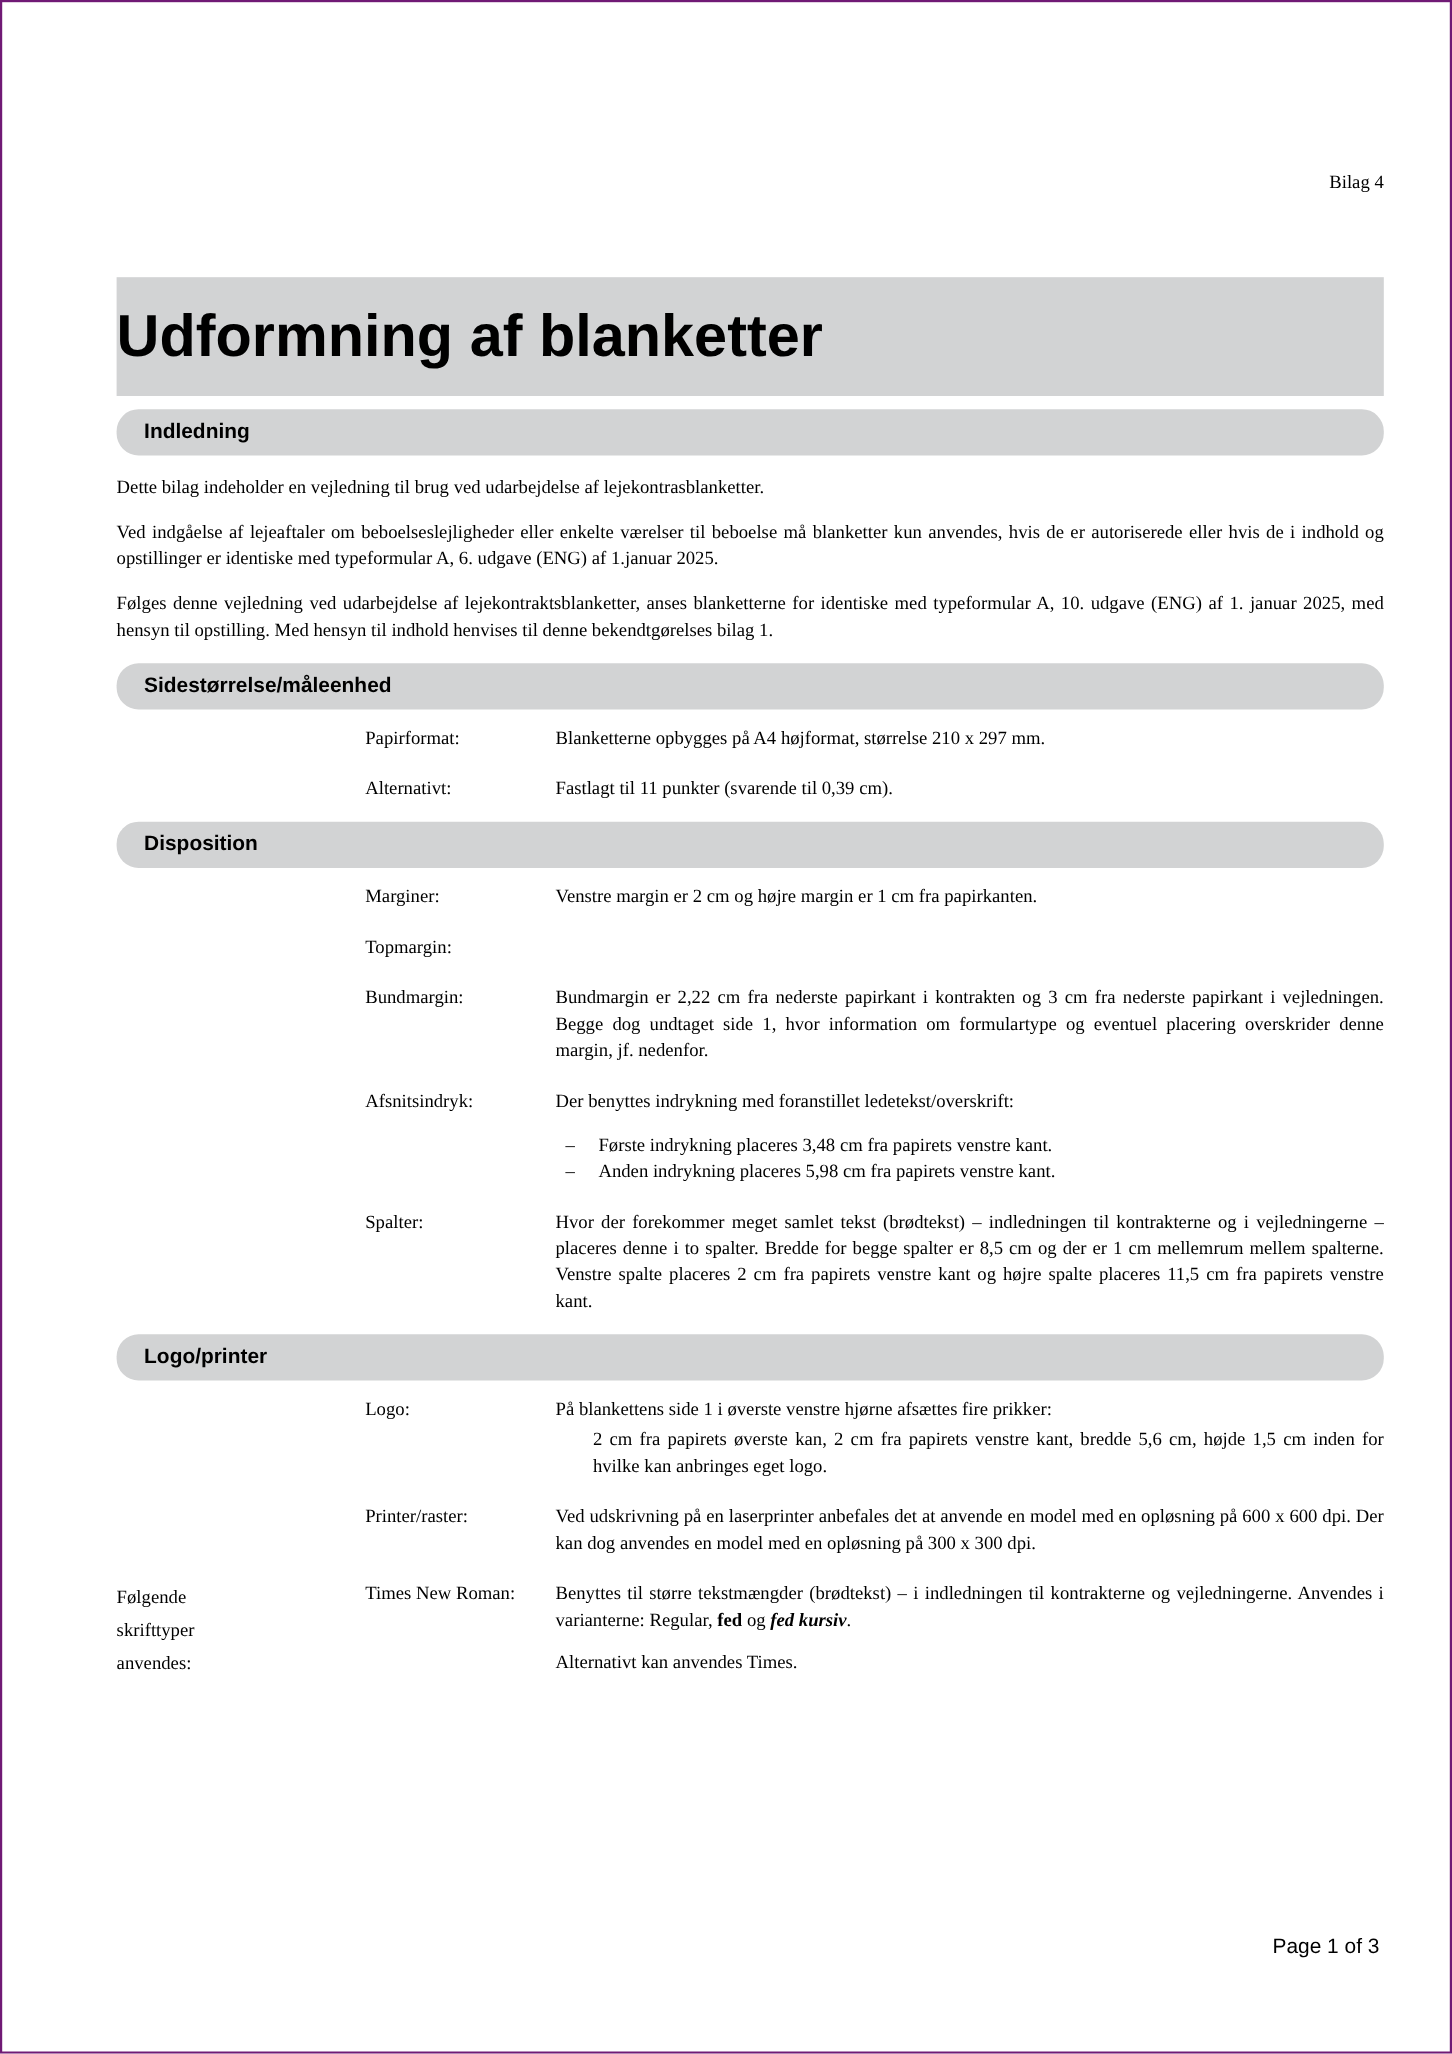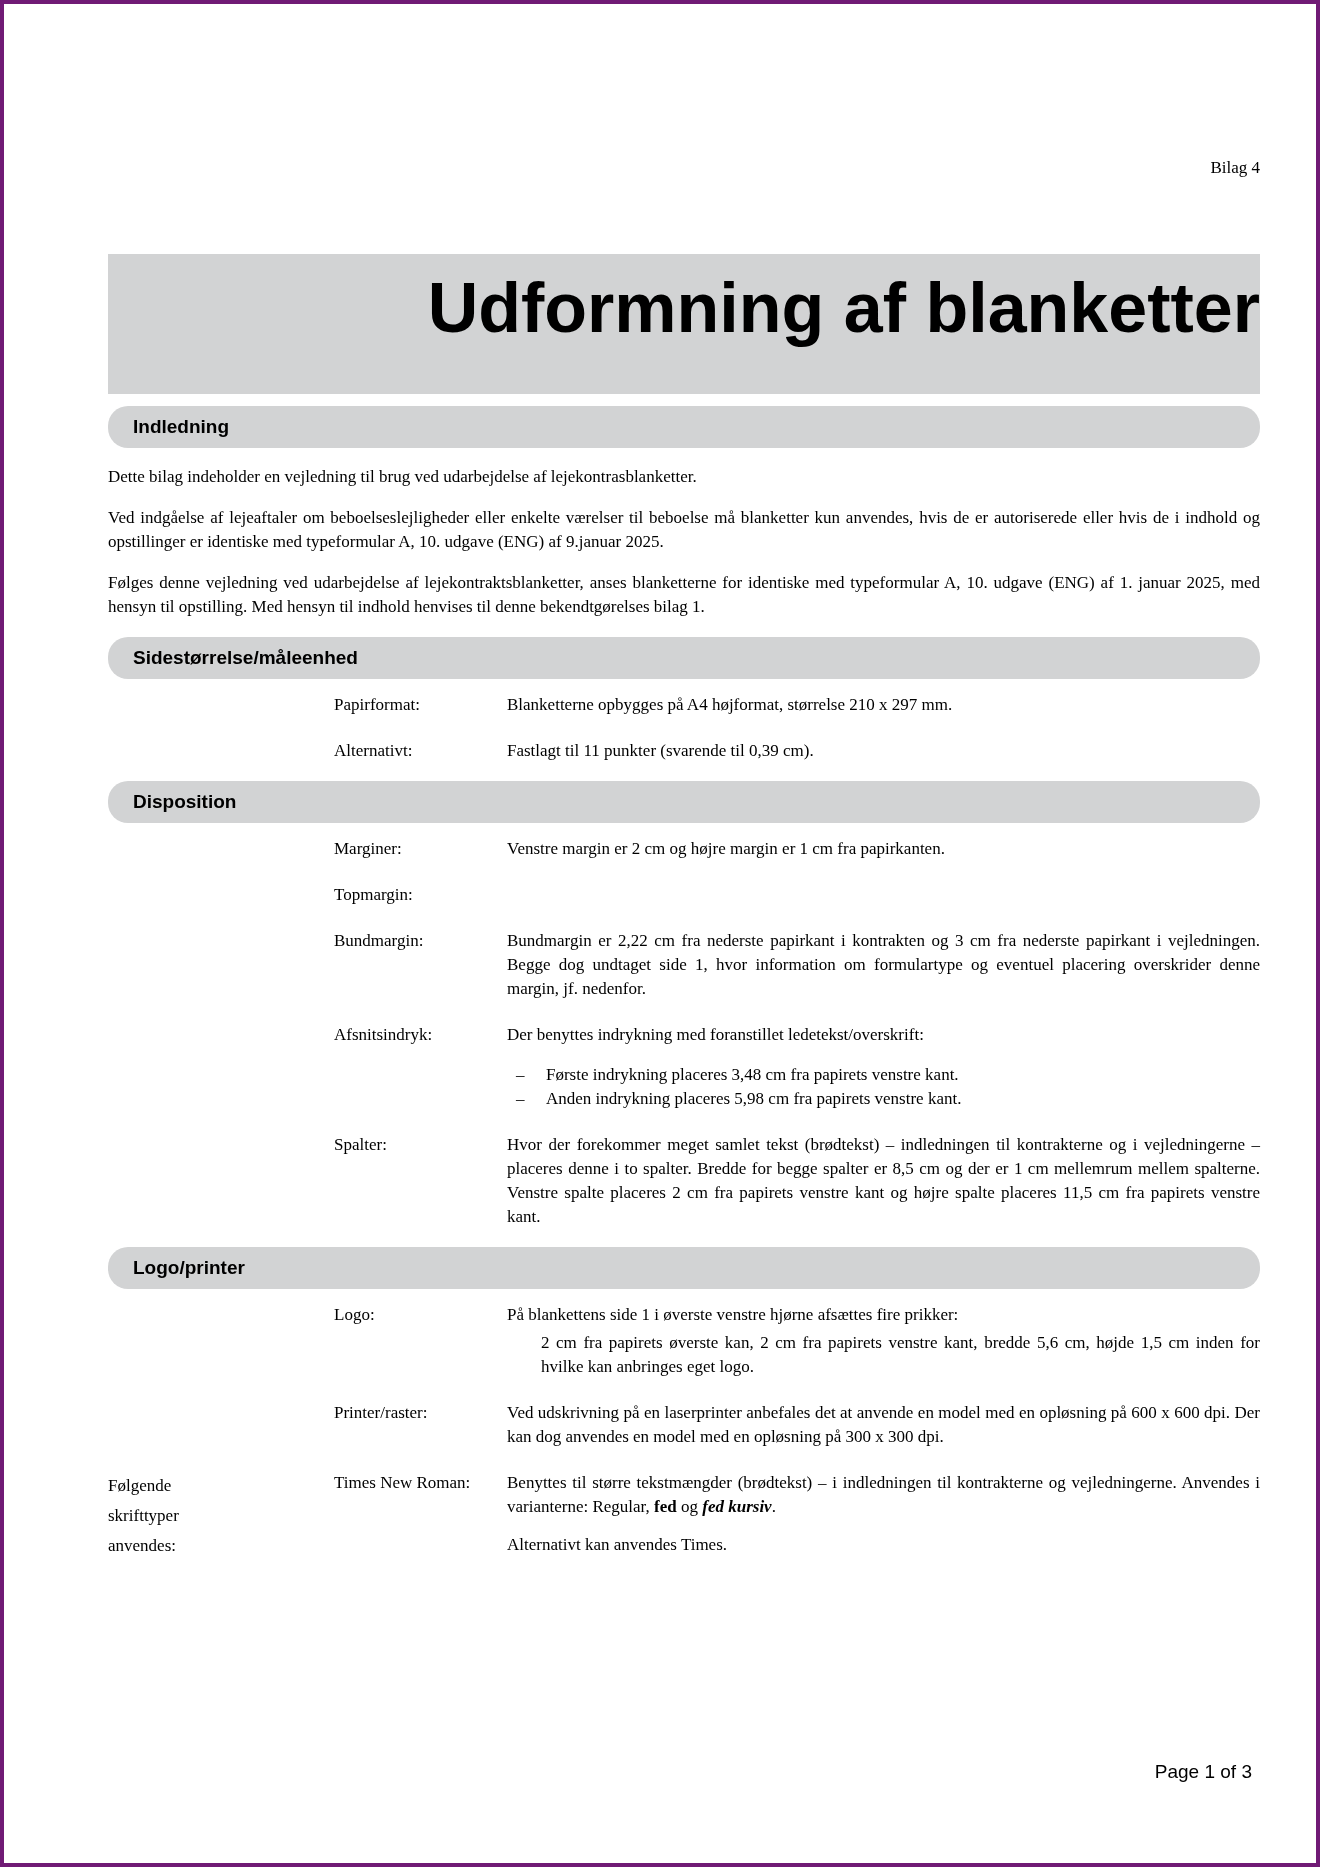--- a/index.html
+++ b/index.html
@@ -1,30 +1,30 @@
 <!DOCTYPE html>
 <html><head>
 <meta charset="utf-8">
 <style>
   html,body { margin:0; padding:0; background:#ffffff; }
   .page {
     position:relative; width:1320px; height:1867px; background:#fff; color:#000;
     font-family:"Liberation Serif","DejaVu Serif",serif;
     font-size:17px; line-height:24px;
-    box-sizing:border-box; border:4px solid #701a75; overflow:hidden;
+    box-sizing:border-box; border:2px solid #701a75; overflow:hidden;
     --bar:#d2d3d4;
   }
   .content { position:absolute; left:104px; top:0; width:1152px; }
 
   .doc-label { margin-top:152px; text-align:right; }
 
   .title-banner {
-    margin-top:74px; height:140px; background:var(--bar);
+    margin-top:74px; height:108px; background:var(--bar);
     font-family:"Liberation Sans","DejaVu Sans",sans-serif;
-    font-weight:bold; font-size:70px; line-height:108px; text-align:right;
+    font-weight:bold; font-size:54px; line-height:108px; text-align:left;
     white-space:nowrap;
   }
 
   .section-bar {
     margin-top:18px; height:42px; line-height:42px; background:var(--bar);
     font-family:"Liberation Sans","DejaVu Sans",sans-serif;
     font-weight:bold; font-size:19px; padding-left:25px; box-sizing:border-box;border-radius:20px;
   }
   .section-bar.after-title { margin-top:12px; }
 
@@ -55,21 +55,21 @@
 
 <div class="page" style="--bar: #d2d3d4; color: rgb(0, 0, 0); background: rgb(255, 255, 255);">
   <div class="content">
 
     <div class="doc-label">Bilag 4</div>
 
     <div class="title-banner">Udformning af blanketter</div>
 
     <div class="section-bar after-title">Indledning</div>
     <p class="para">Dette bilag indeholder en vejledning til brug ved udarbejdelse af lejekontrasblanketter.</p>
-    <p class="para">Ved indgåelse af lejeaftaler om beboelseslejligheder eller enkelte værelser til beboelse må blanketter kun anvendes, hvis de er autoriserede eller hvis de i indhold og opstillinger er identiske med typeformular A, 10. udgave (ENG) af 9.januar 2025.</p>
+    <p class="para">Ved indgåelse af lejeaftaler om beboelseslejligheder eller enkelte værelser til beboelse må blanketter kun anvendes, hvis de er autoriserede eller hvis de i indhold og opstillinger er identiske med typeformular A, 6. udgave (ENG) af 1.januar 2025.</p>
     <p class="para">Følges denne vejledning ved udarbejdelse af lejekontraktsblanketter, anses blanketterne for identiske med typeformular A, 10. udgave (ENG) af 1. januar 2025, med hensyn til opstilling. Med hensyn til indhold henvises til denne bekendtgørelses bilag 1.</p>
 
     <div class="section-bar">Sidestørrelse/måleenhed</div>
     <div class="row first">
       <div class="side"></div>
       <div class="lab">Papirformat:</div>
       <div class="val">Blanketterne opbygges på A4 højformat, størrelse 210 x 297 mm.</div>
     </div>
     <div class="row">
       <div class="side"></div>

